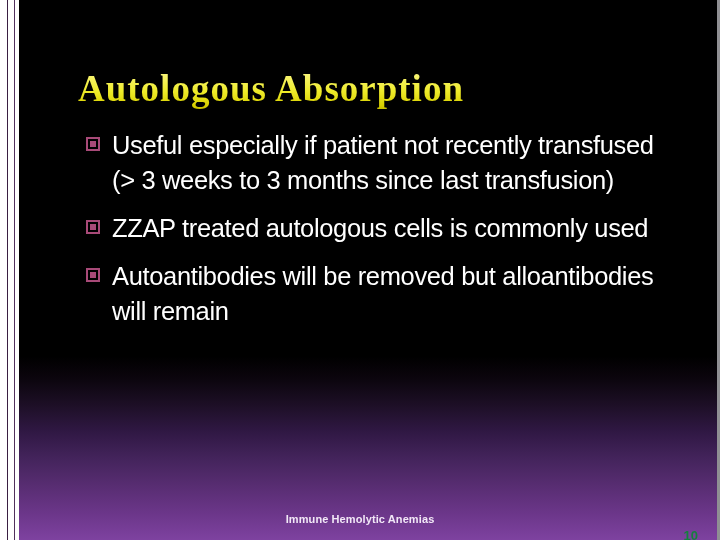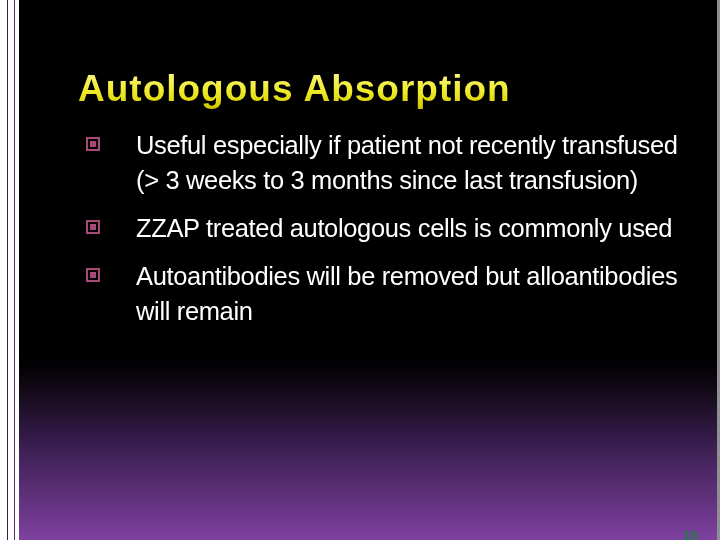--- a/index.html
+++ b/index.html
@@ -71,21 +71,21 @@
     z-index: 6;
   }
 
   
   .title {
     position: absolute;
     left: 78px;
     top: 42px;
     width: 600px;
     z-index: 10;
-    font-family: Liberation Sans, sans-serif;
+    font-family: Liberation Serif, serif;
     font-size: 37px;
     font-weight: bold;
     letter-spacing: 1px;
     line-height: 44px;
     white-space: nowrap;
     background: linear-gradient(to bottom, #fdfd9a 0%, #f7f36a 22%, #eeeb2a 55%, #d8cf00 88%, #bfb400 100%);
     -webkit-background-clip: text;
     background-clip: text;
     color: transparent;
     -webkit-text-fill-color: transparent;
@@ -123,21 +123,21 @@
   }
   .bullet-marker::after {
     content: "";
     position: absolute;
     left: 2px;
     top: 2px;
     right: 2px;
     bottom: 2px;
     background: #a84a78;
   }
-  .bullet-text { display: block; margin-left: 24px; }
+  .bullet-text { display: block; }
 
   
   .footer-text {
     position: absolute;
     left: 0;
     top: 513px;
     width: 720px;
     text-align: center;
     color: #f2e8f7;
     font-family: "Liberation Sans", sans-serif;
@@ -187,15 +187,16 @@
       <span class="bullet-text">ZZAP treated autologous cells is commonly used</span>
     </div>
 
     <div class="bullet-row">
       <span class="bullet-marker"></span>
       <span class="bullet-text">Autoantibodies will be removed but alloantibodies will remain</span>
     </div>
 
   </div>
 
+  <div class="footer-text">Immune Hemolytic Anemias</div>
   <div class="page-number">10</div>
 
 </div>
 
 </body></html>

